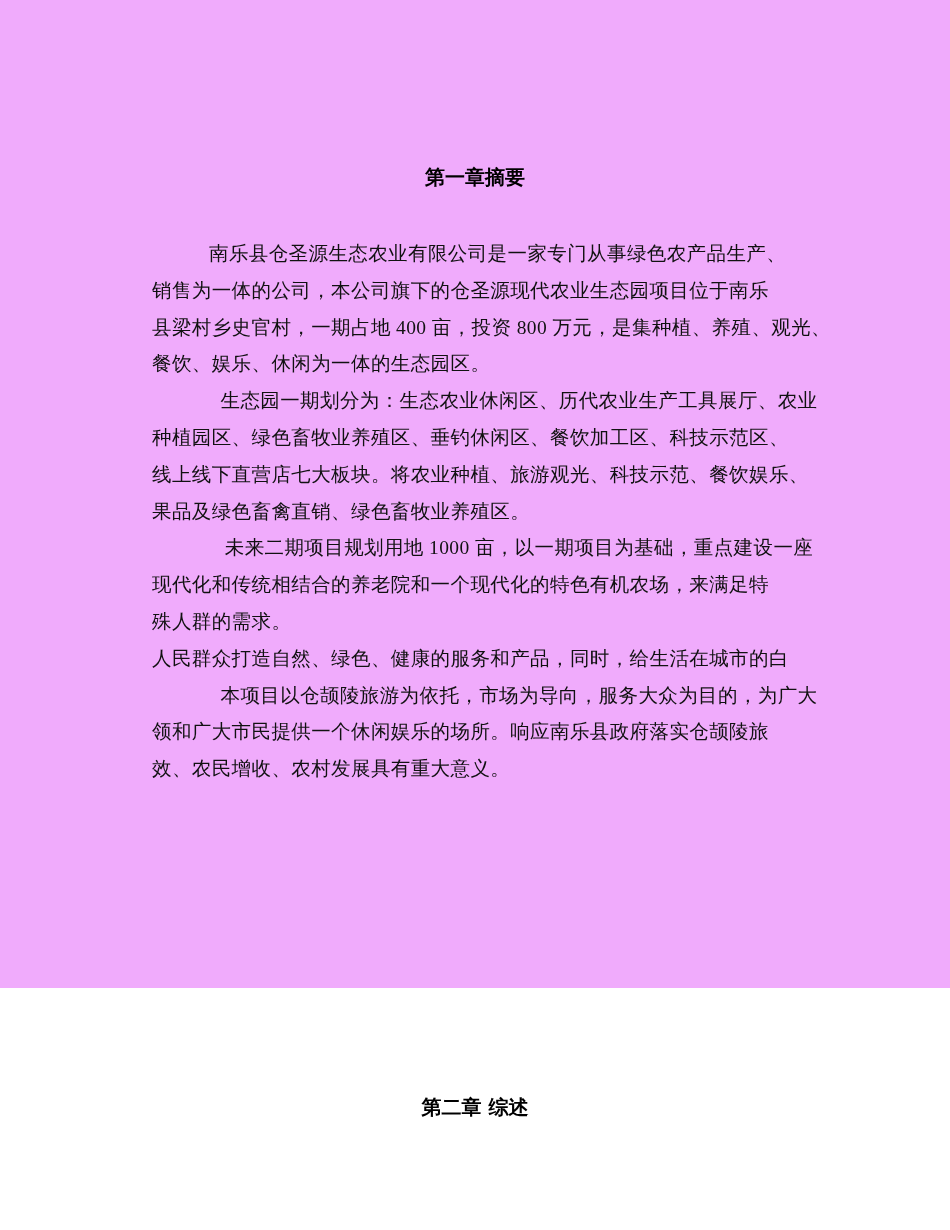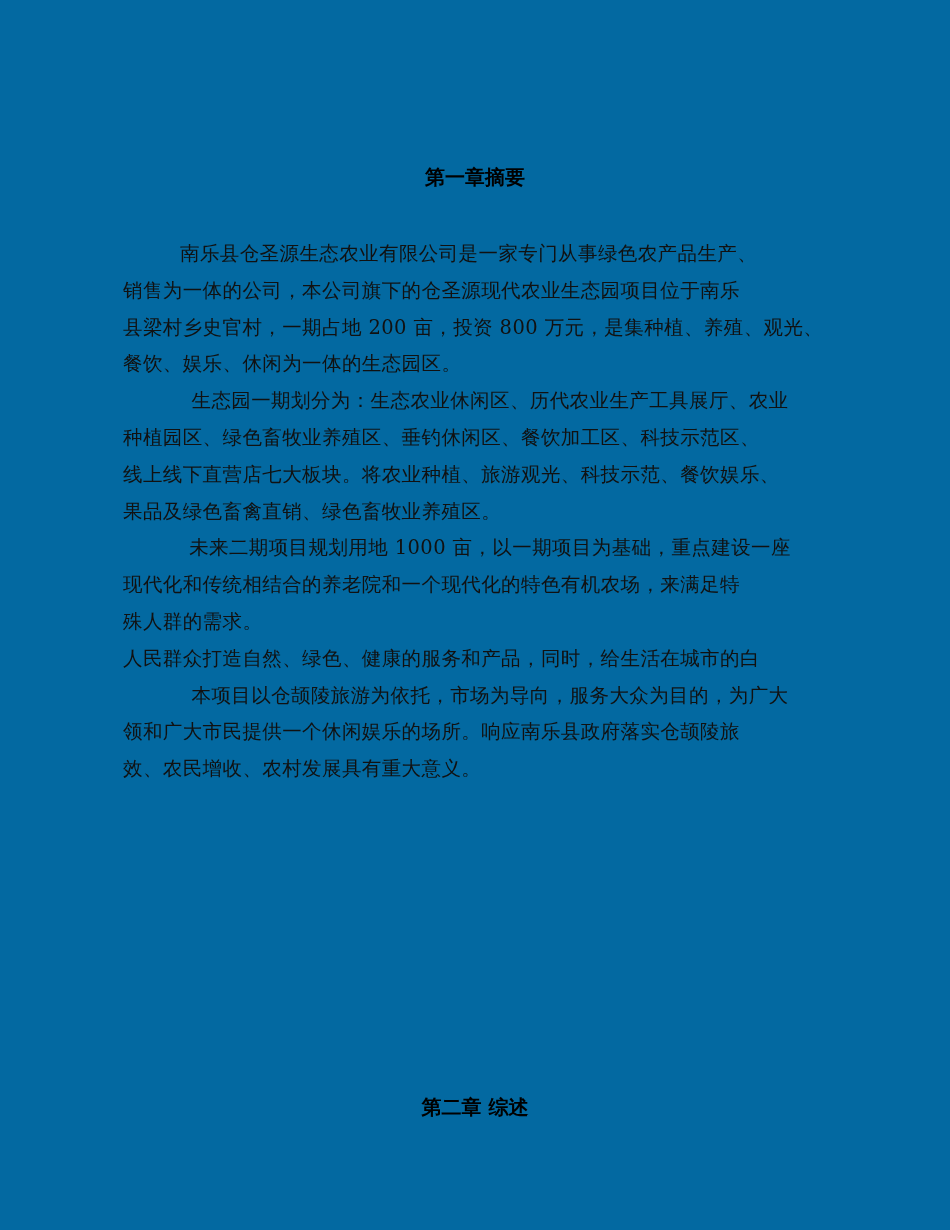--- a/index.html
+++ b/index.html
@@ -1,42 +1,42 @@
 <!DOCTYPE html>
 <html><head>
 <meta charset="utf-8">
 <style>
   html, body { margin: 0; padding: 0; background: #ffffff; }
   body { width: 950px; height: 1230px; position: relative; overflow: hidden;
          font-family: "DejaVu Serif", "Liberation Serif", serif; color: #111; }
-  .page { position: absolute; left: 0; top: 0; width: 950px; height: 1230px; background: #0369a1; }
+  .page { position: absolute; left: 0; top: 0; width: 950px; height: 988px; background: #f0abfc; }
   .heading { position: absolute; left: 0; width: 950px; text-align: center;
              font-family: "DejaVu Sans", "Liberation Sans", sans-serif;
              font-weight: bold; font-size: 20px; color: #000; }
   .h1 { top: 164px; }
   .h2 { top: 1094px; }
-  .body-text { position: absolute; left: 123px; top: 236px; width: 690px; }
+  .body-text { position: absolute; left: 152px; top: 236px; width: 690px; font-family: Liberation Serif, serif; }
   .line { display: block; height: 36.8px; line-height: 36.8px; font-size: 19.5px;
           white-space: nowrap; letter-spacing: 0.4px; }
   .indent { padding-left: 44px; text-align: center; }
   .indent-first { padding-left: 57px; }
 </style>
 </head>
 <body>
 
 <div class="page">
 
   <div class="heading h1">第一章摘要</div>
 
   <div class="body-text">
 
     <div>
       <span class="line indent-first">南乐县仓圣源生态农业有限公司是一家专门从事绿色农产品生产、</span>
       <span class="line">销售为一体的公司，本公司旗下的仓圣源现代农业生态园项目位于南乐</span>
-      <span class="line">县梁村乡史官村，一期占地 200 亩，投资 800 万元，是集种植、养殖、观光、</span>
+      <span class="line">县梁村乡史官村，一期占地 400 亩，投资 800 万元，是集种植、养殖、观光、</span>
       <span class="line">餐饮、娱乐、休闲为一体的生态园区。</span>
     </div>
 
     <div>
       <span class="line indent">生态园一期划分为：生态农业休闲区、历代农业生产工具展厅、农业</span>
       <span class="line">种植园区、绿色畜牧业养殖区、垂钓休闲区、餐饮加工区、科技示范区、</span>
       <span class="line">线上线下直营店七大板块。将农业种植、旅游观光、科技示范、餐饮娱乐、</span>
       <span class="line">果品及绿色畜禽直销、绿色畜牧业养殖区。</span>
     </div>
 

